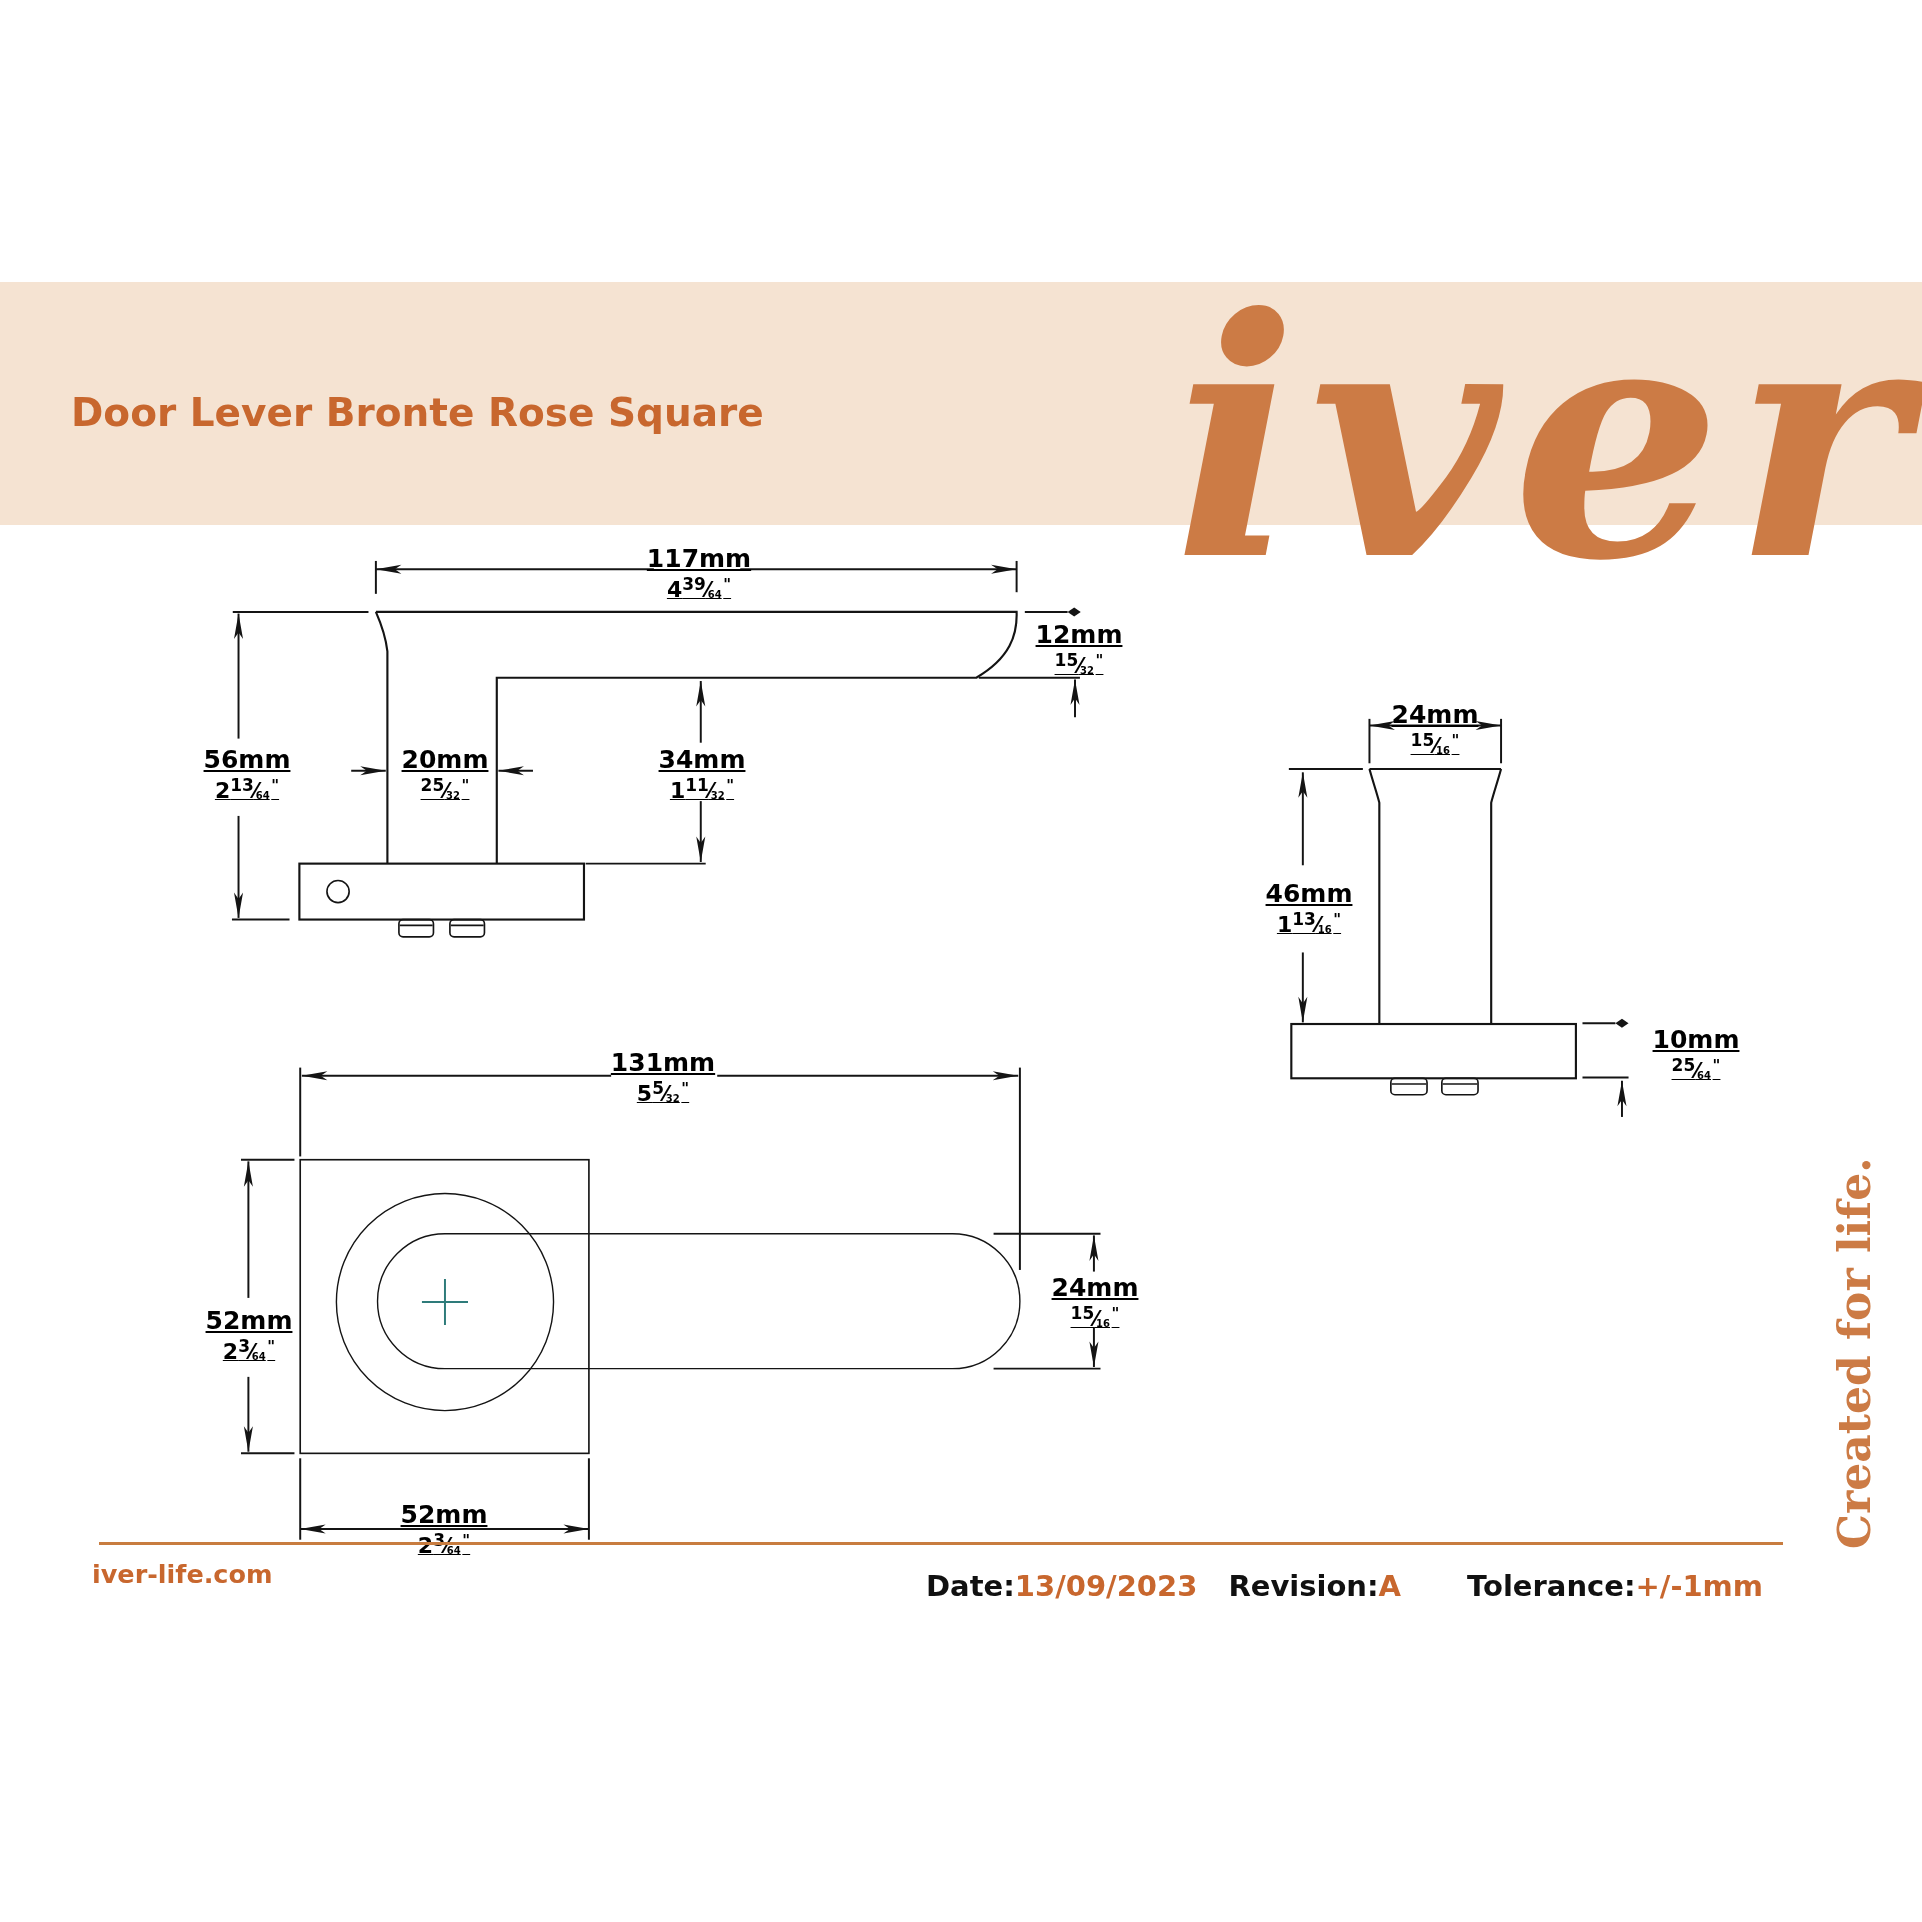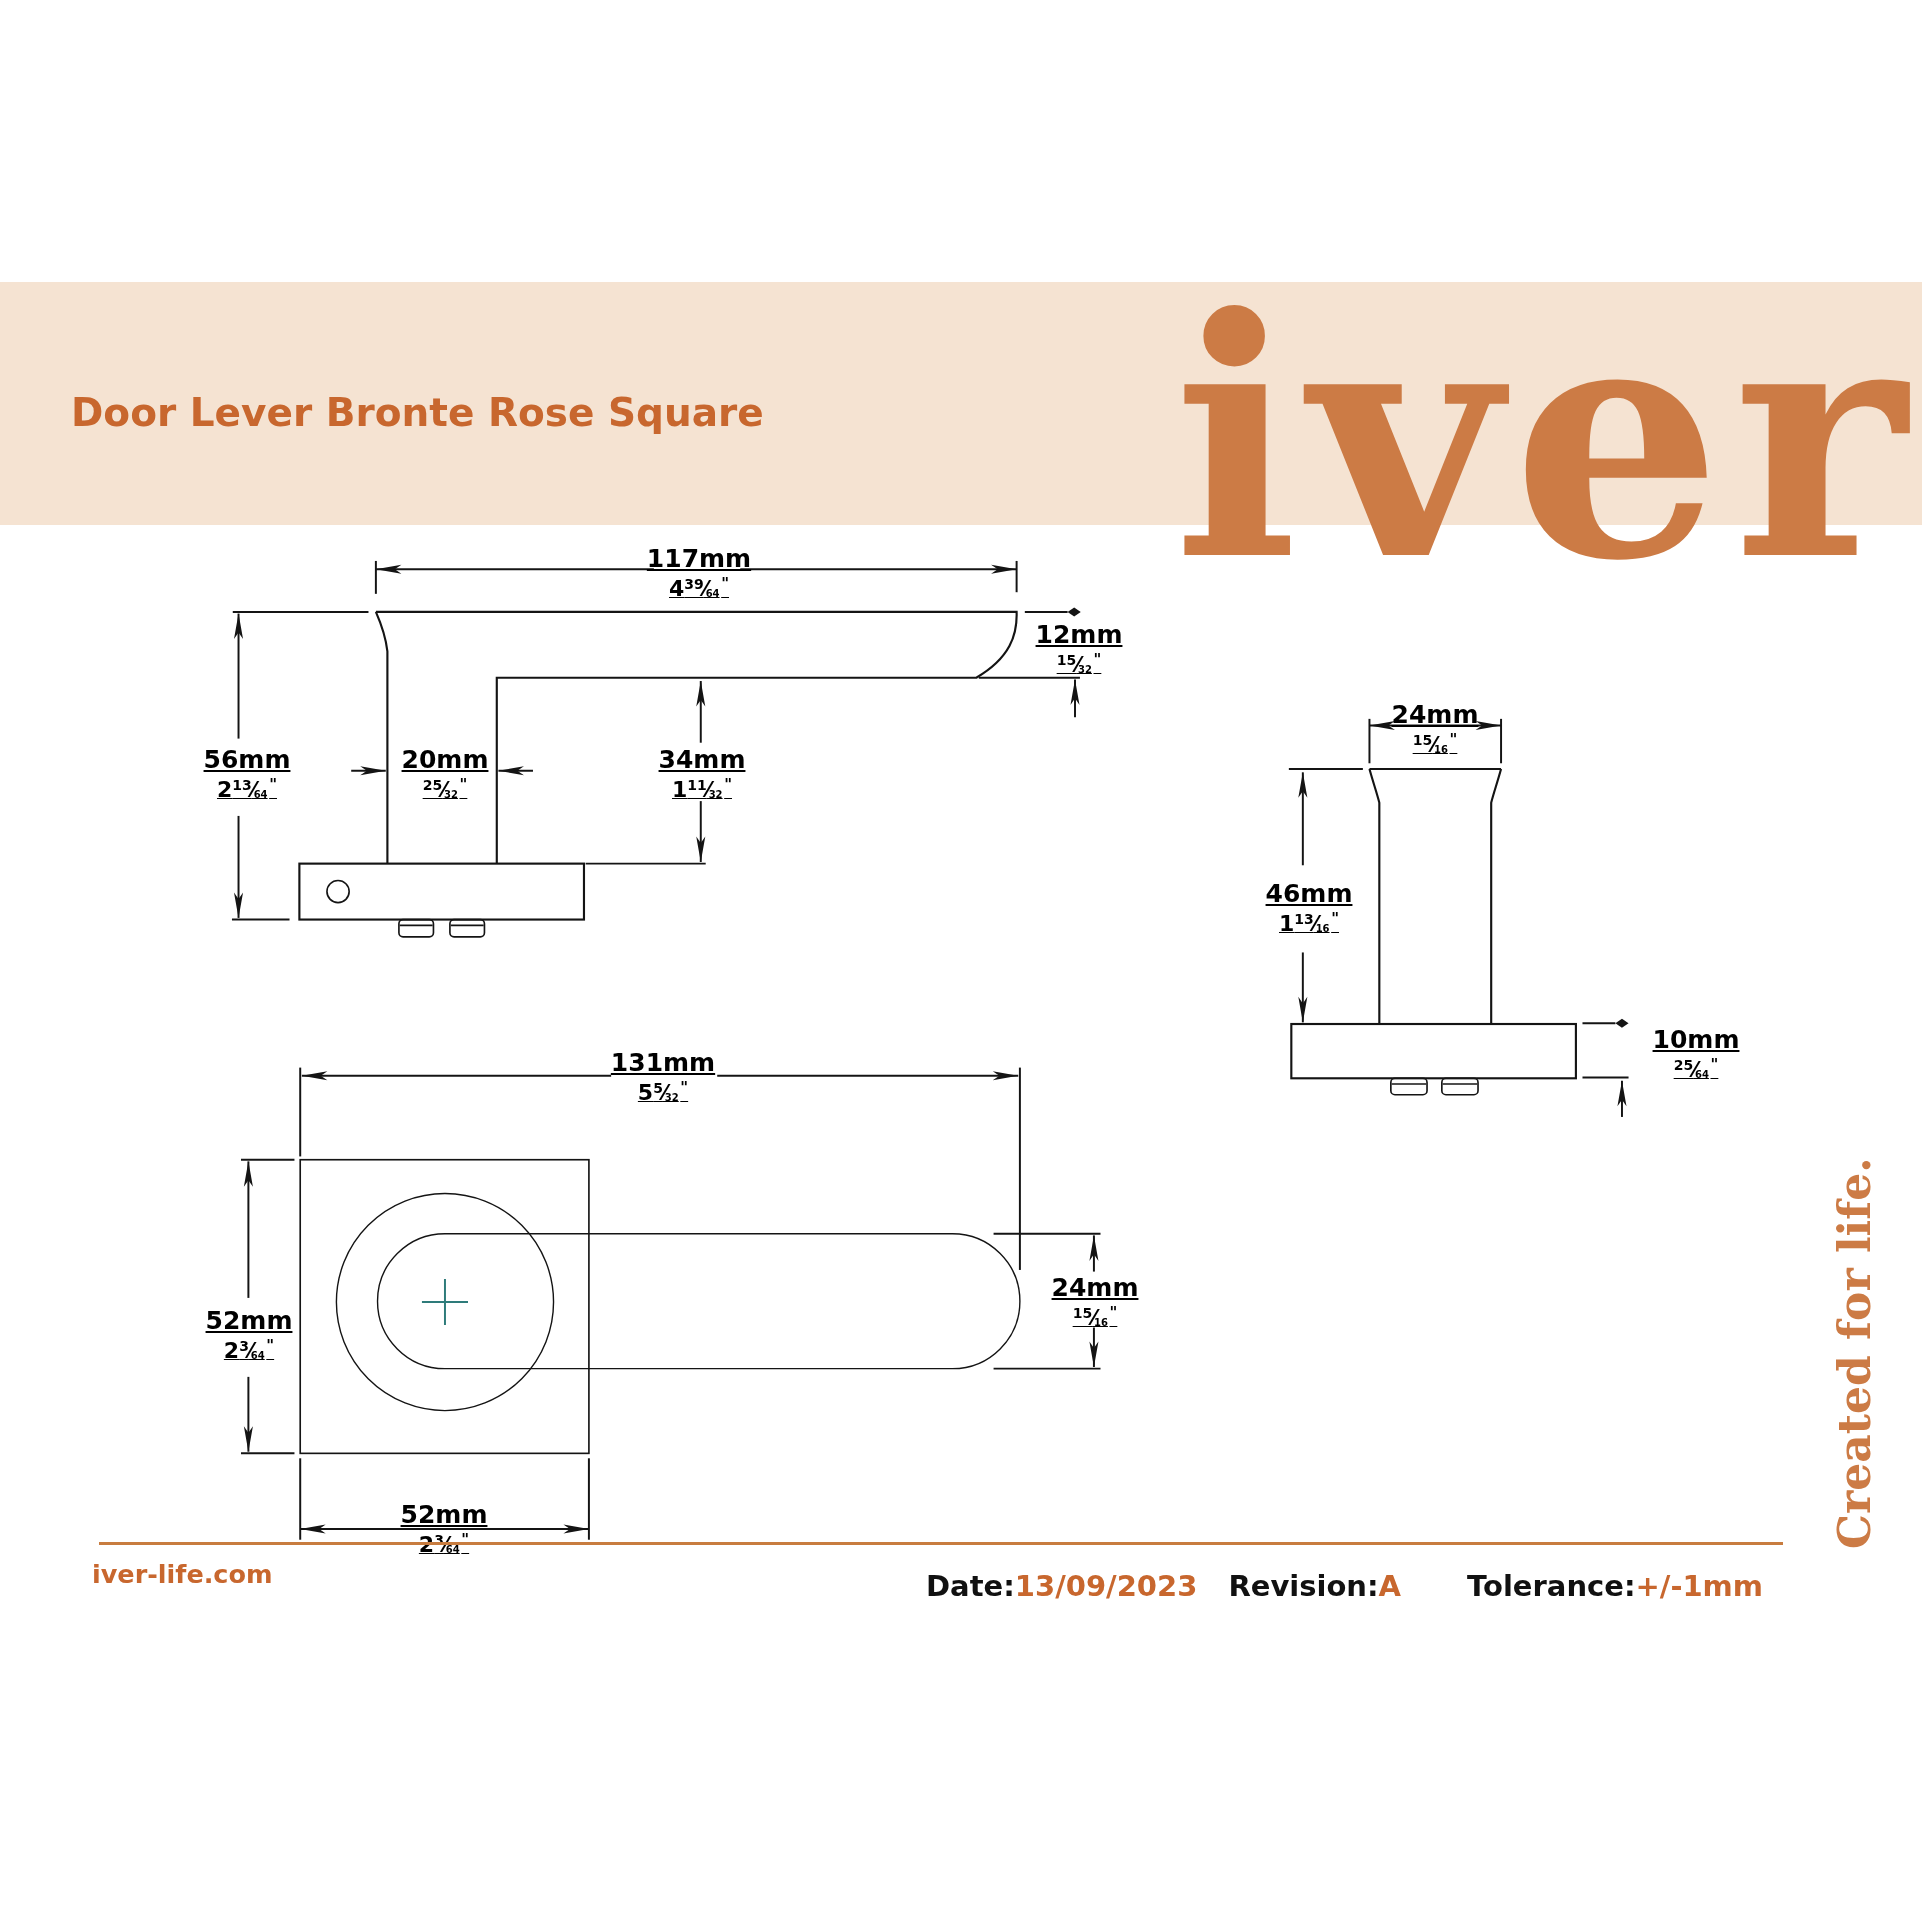--- a/index.html
+++ b/index.html
@@ -3,36 +3,36 @@
 <meta charset="utf-8">
 <style>
   html,body{margin:0;padding:0;background:#fff;}
   #page{position:relative;width:1923px;height:1919px;background:#fff;overflow:hidden;
         font-family:"DejaVu Sans","Liberation Sans",sans-serif;}
   
   #banner{position:absolute;left:0;top:282px;width:1923px;height:243px;background:var(--banner-bg);}
   #title{position:absolute;left:71px;top:390px;font-size:39px;font-weight:bold;color:var(--accent);
          letter-spacing:0px;white-space:nowrap;}
   #logo{position:absolute;right:5px;top:275px;font-family:"DejaVu Serif","Liberation Serif",serif;
-        font-weight:700;font-size:329px;line-height:1;color:var(--logo-color);letter-spacing:11.5px;white-space:nowrap;}
+        font-weight:700;font-size:329px;line-height:1;color:var(--logo-color);letter-spacing:11.5px;white-space:nowrap;font-style:italic;}
   
   svg.draw{position:absolute;left:0;top:0;color:var(--line);}
   .ol{fill:none;stroke:currentColor;stroke-width:2.6px;}
   .ol2{fill:none;stroke:currentColor;stroke-width:2px;}
   .thin{fill:none;stroke:currentColor;stroke-width:1.7px;}
   .dl{fill:none;stroke:currentColor;stroke-width:2.4px;}
   .arrhead{fill:var(--line);stroke:none;}
   .dia{fill:var(--line);stroke:none;}
   .teal{fill:none;stroke:var(--teal);stroke-width:2.4px;}
   
   .dim{position:absolute;transform:translateX(-50%);text-align:center;color:#000;white-space:nowrap;text-decoration:underline;}
   .dim .mm{font-size:25px;font-weight:bold;line-height:23px;}
   .dim .frac{line-height:21.4px;margin-top:4.1px;font-weight:bold;}
   .frac .whole{font-size:22px;}
-  .frac .num{font-size:14px;vertical-align:7.4px;}
+  .frac .num{font-size:17px;vertical-align:7.4px;}
   .frac .slash{font-size:20.6px;}
   .frac .den{font-size:10px;vertical-align:-0.8px;margin-left:-1.6px;}
   .frac .inch{font-size:15px;vertical-align:7.4px;margin-left:1.6px;}
   
   #tagline{position:absolute;left:1877px;bottom:370px;transform:rotate(-90deg);transform-origin:0 100%;
            font-family:"DejaVu Serif","Liberation Serif",serif;font-weight:700;font-size:44px;
            color:var(--logo-color);white-space:nowrap;line-height:1;}
   
   #rule{position:absolute;left:99px;top:1542px;width:1684px;height:3.3px;background:var(--rule);}
   #website{position:absolute;left:92px;top:1559px;font-size:25.5px;font-weight:bold;color:var(--accent);}

